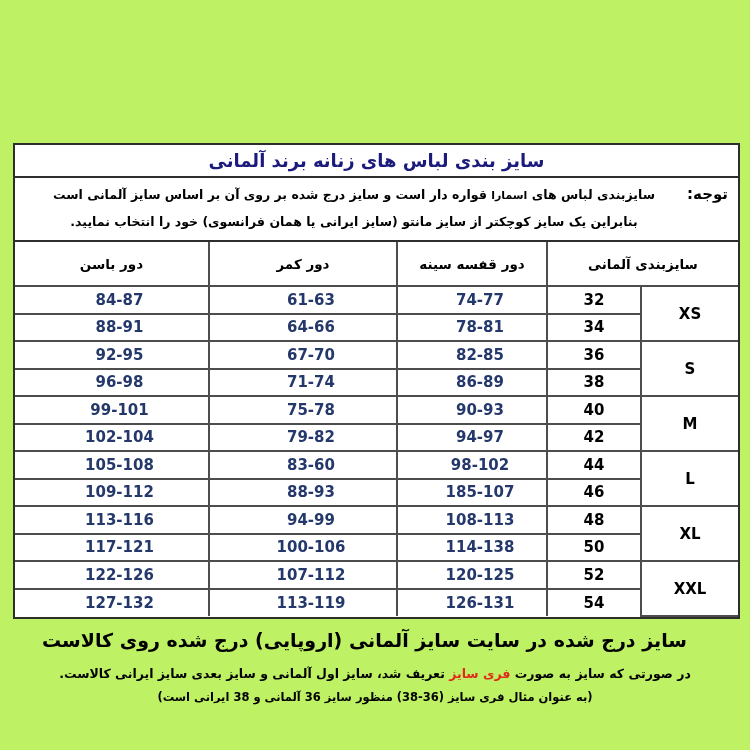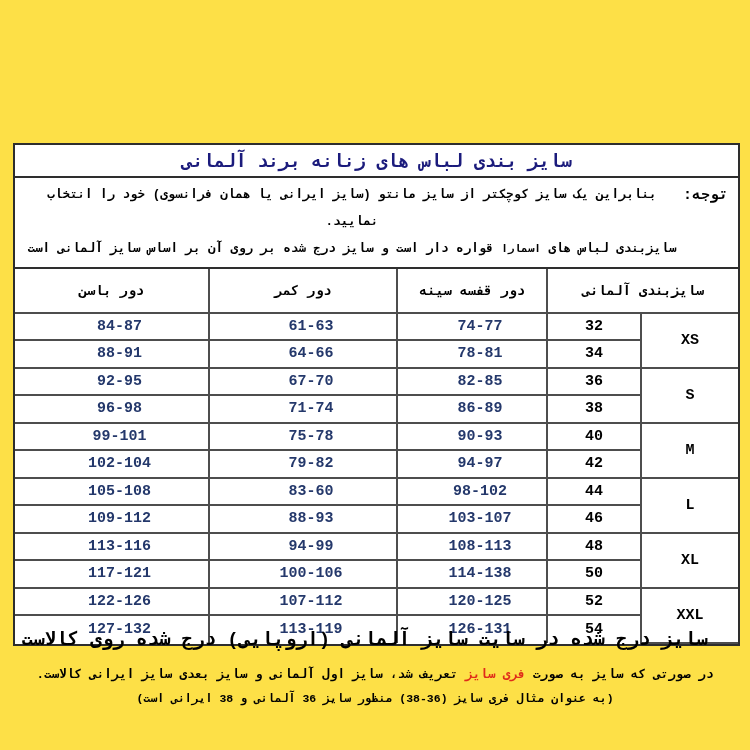--- a/index.html
+++ b/index.html
@@ -10,21 +10,21 @@
     --border-mid: #4d4d4d;
     --border-light: #a6a6a6;
   }
   * { margin: 0; padding: 0; box-sizing: border-box; }
   html, body { background: #ffffff; }
   body {
     font-family: "DejaVu Sans", sans-serif;
     width: 750px; height: 750px;
     position: relative; overflow: hidden;
   }
-  .canvas { position: absolute; inset: 0; width: 750px; height: 750px; background: #fde047; font-family: Liberation Mono, monospace; }
+  .canvas { position: absolute; inset: 0; width: 750px; height: 750px; background: #bef264; }
 
   .chart-wrap {
     position: absolute; left: 13px; top: 143px; width: 727px;
     border: 2px solid var(--border-dark);
     background: #fff;
   }
   .chart-title {
     height: 33px; display: flex; align-items: center; justify-content: center;
     border-bottom: 2px solid var(--border-dark);
     color: var(--navy-title); font-weight: bold; font-size: 18px;
@@ -70,22 +70,22 @@
 
 <div class="canvas">
 
   <div class="chart-wrap">
 
     <div class="chart-title">سایز بندی لباس های زنانه برند آلمانی</div>
 
     <div class="note-box">
       <span class="note-label">توجه:</span>
       <div class="note-lines">
+        <div><span>سایزبندی لباس های </span><span class="note-brand">اسمارا</span><span> قواره دار است و سایز درج شده بر روی آن بر اساس سایز آلمانی است</span></div>
         <div>بنابراین یک سایز کوچکتر از سایز مانتو (سایز ایرانی یا همان فرانسوی) خود را انتخاب نمایید.</div>
-        <div><span>سایزبندی لباس های </span><span class="note-brand">اسمارا</span><span> قواره دار است و سایز درج شده بر روی آن بر اساس سایز آلمانی است</span></div>
       </div>
     </div>
 
     <table class="size-table">
       <colgroup>
         <col style="width:97px">
         <col style="width:94px">
         <col style="width:150px">
         <col style="width:188px">
         <col style="width:194px">
@@ -140,21 +140,21 @@
           </tr>
           <tr>
             <td class="letter-cell" rowspan="2">L</td>
             <td class="num-cell">44</td>
             <td class="val-cell">98-102</td>
             <td class="val-cell">83-60</td>
             <td class="val-cell">105-108</td>
           </tr>
           <tr class="inner-row">
             <td class="num-cell">46</td>
-            <td class="val-cell">103-107</td>
+            <td class="val-cell">185-107</td>
             <td class="val-cell">88-93</td>
             <td class="val-cell">109-112</td>
           </tr>
           <tr>
             <td class="letter-cell" rowspan="2">XL</td>
             <td class="num-cell">48</td>
             <td class="val-cell">108-113</td>
             <td class="val-cell">94-99</td>
             <td class="val-cell">113-116</td>
           </tr>

